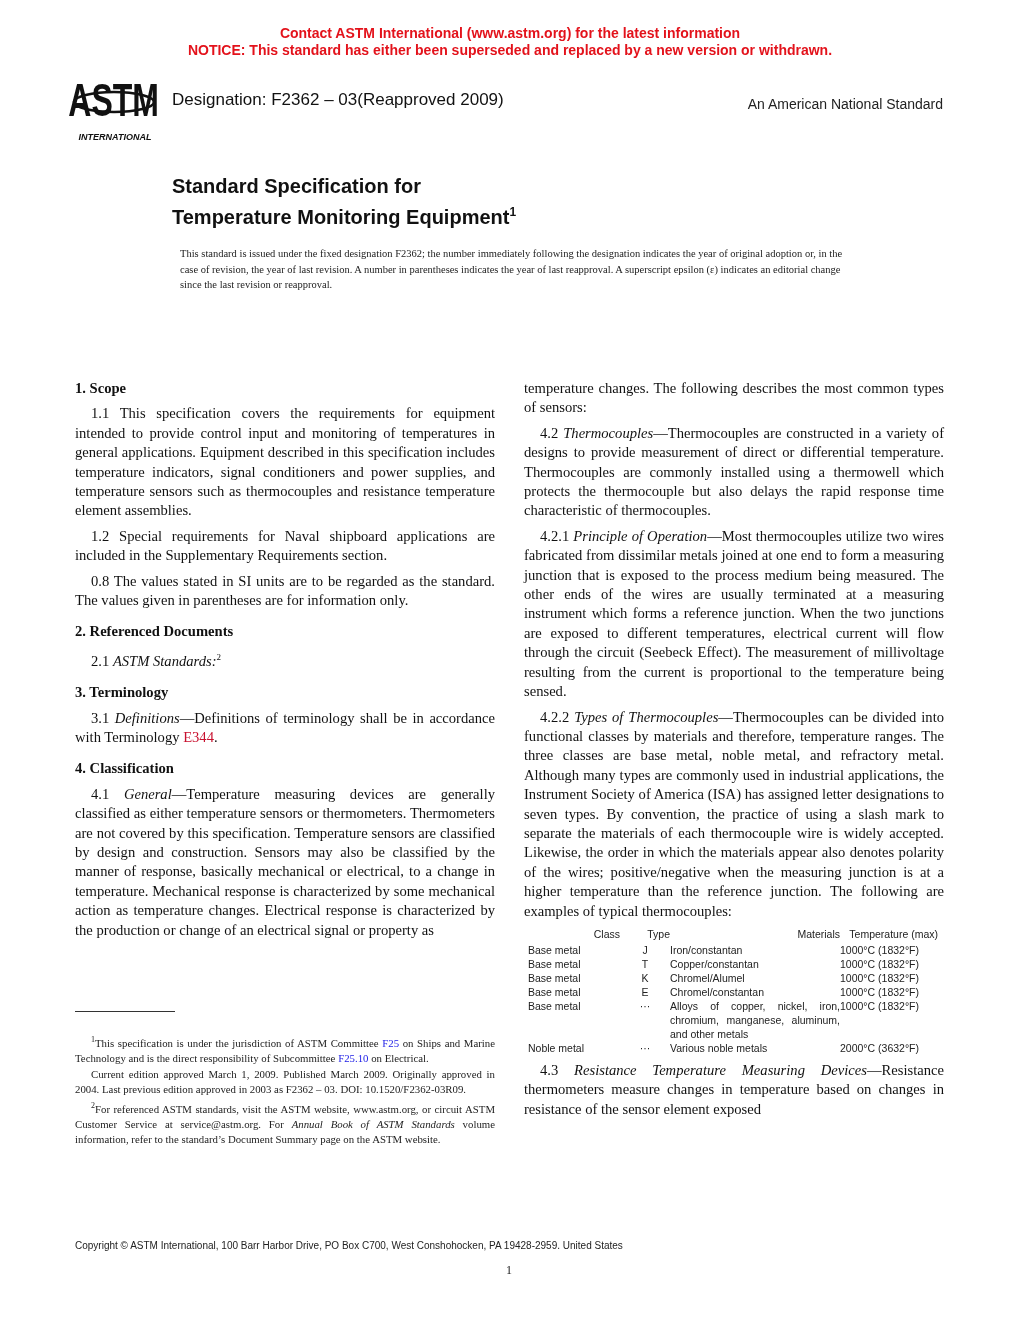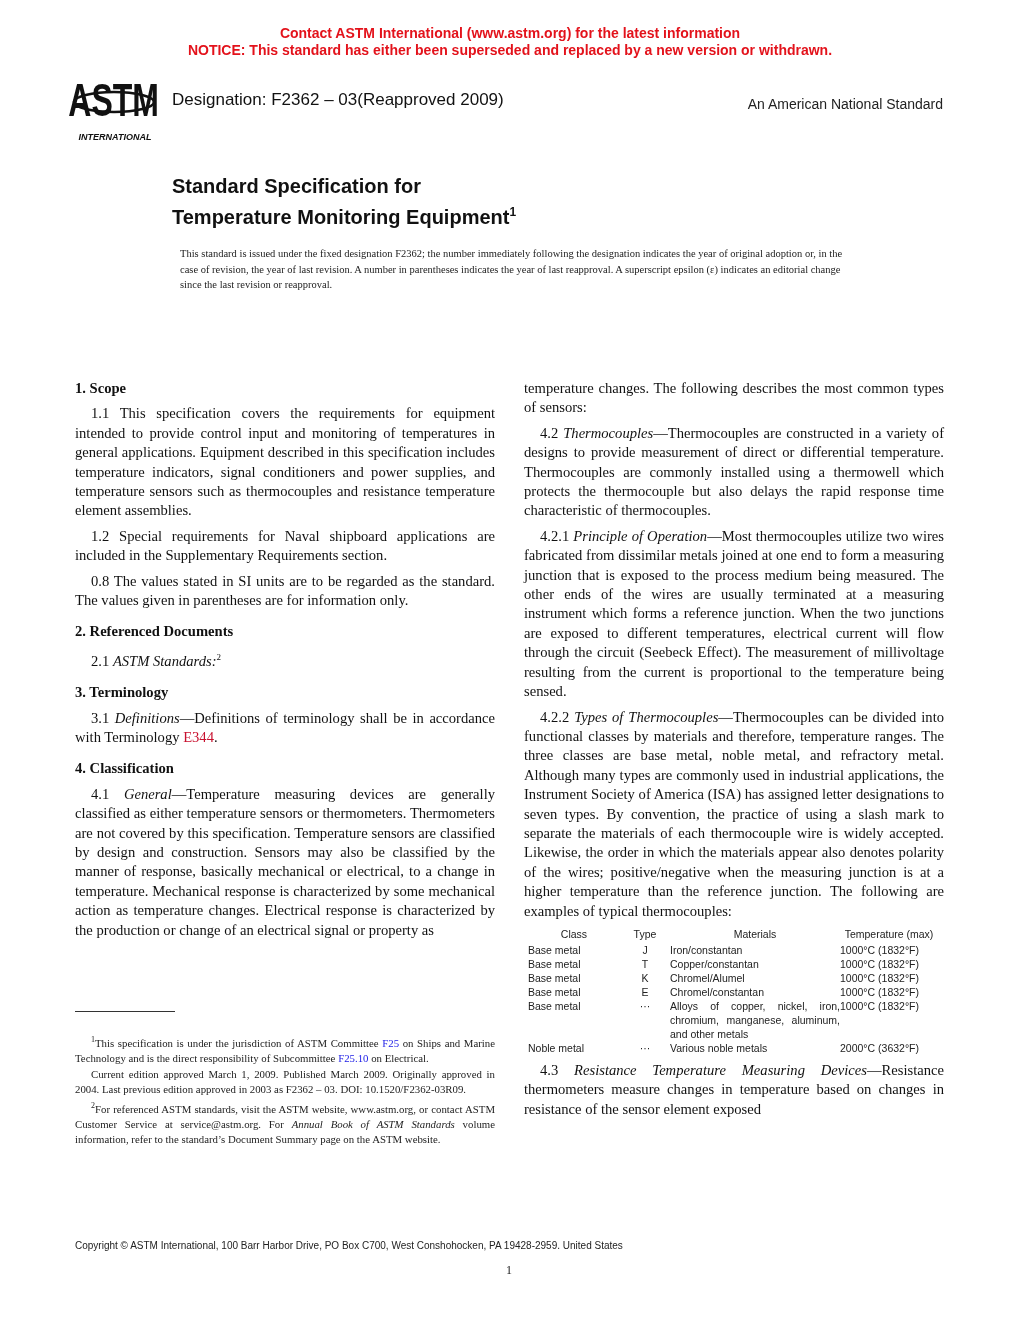--- a/index.html
+++ b/index.html
@@ -15,21 +15,21 @@
   .col.left { left:75px; }
   .col.right { left:524px; }
   .col p { margin:0 0 6px 0; text-indent:16px; }
   .col p.noind { text-indent:0; }
   .col h2 { font-size:14.6px; font-weight:bold; margin:0 0 6px 0; line-height:19.4px; }
   .col h2.mt { margin-top:12px; }
   .red { color:#c8102e; }
   .blue { color:#1a1ae6; }
   .ref { margin:0; padding-left:42px; text-indent:-26px; text-align:justify; }
   table.tc { font-family:"Liberation Sans", sans-serif; font-size:10.5px; line-height:14px; color:#222; border-collapse:collapse; margin:4px 0 6px 4px; width:410px; }
-  table.tc th { font-weight:normal; text-align:center; vertical-align:bottom; padding:0 0 2px 0; }
+  table.tc th { font-weight:normal; text-align:right; vertical-align:bottom; padding:0 0 2px 0; }
   table.tc td { vertical-align:top; padding:0; }
   table.tc td.c { text-align:center; }
   .fnrule { position:absolute; left:75px; top:1011px; width:100px; border-top:1px solid #333; }
   .footnotes { position:absolute; left:75px; top:1020px; width:420px; font-family:"Liberation Serif", serif; font-size:10.8px; line-height:15.5px; color:#222; text-align:justify;margin-top:12px; }
   .footnotes p { margin:0; text-indent:16px; }
   .footnotes sup { font-size:8px; }
   .copyright { position:absolute; left:75px; top:1240px; font-family:"Liberation Sans", sans-serif; font-size:10px; color:#222; }
   .pagenum { position:absolute; left:506px; top:1263px; font-family:"Liberation Serif", serif; font-size:12px; color:#222; }
 </style>
 </head>
@@ -135,17 +135,17 @@
     </tbody>
   </table>
 
   <p><span>4.3 </span><i>Resistance Temperature Measuring Devices</i><span>—Resistance thermometers measure changes in temperature based on changes in resistance of the sensor element exposed</span></p>
 </div>
 
 <div class="fnrule"></div>
 <div class="footnotes">
   <p><sup>1</sup><span>This specification is under the jurisdiction of ASTM Committee </span><span class="blue">F25</span><span> on Ships and Marine Technology and is the direct responsibility of Subcommittee </span><span class="blue">F25.10</span><span> on Electrical.</span></p>
   <p>Current edition approved March 1, 2009. Published March 2009. Originally approved in 2004. Last previous edition approved in 2003 as F2362 – 03. DOI: 10.1520/F2362-03R09.</p>
-  <p><sup>2</sup><span>For referenced ASTM standards, visit the ASTM website, www.astm.org, or contact ASTM Customer Service at service@astm.org. For </span><i>Annual Book of ASTM Standards</i><span> volume information, refer to the standard’s Document Summary page on the ASTM website.</span></p>
+  <p><sup>2</sup><span>For referenced ASTM standards, visit the ASTM website, www.astm.org, or circuit ASTM Customer Service at service@astm.org. For </span><i>Annual Book of ASTM Standards</i><span> volume information, refer to the standard’s Document Summary page on the ASTM website.</span></p>
 </div>
 
 <div class="copyright">Copyright © ASTM International, 100 Barr Harbor Drive, PO Box C700, West Conshohocken, PA 19428-2959. United States</div>
 <div class="pagenum">1</div>
 
 </body></html>

